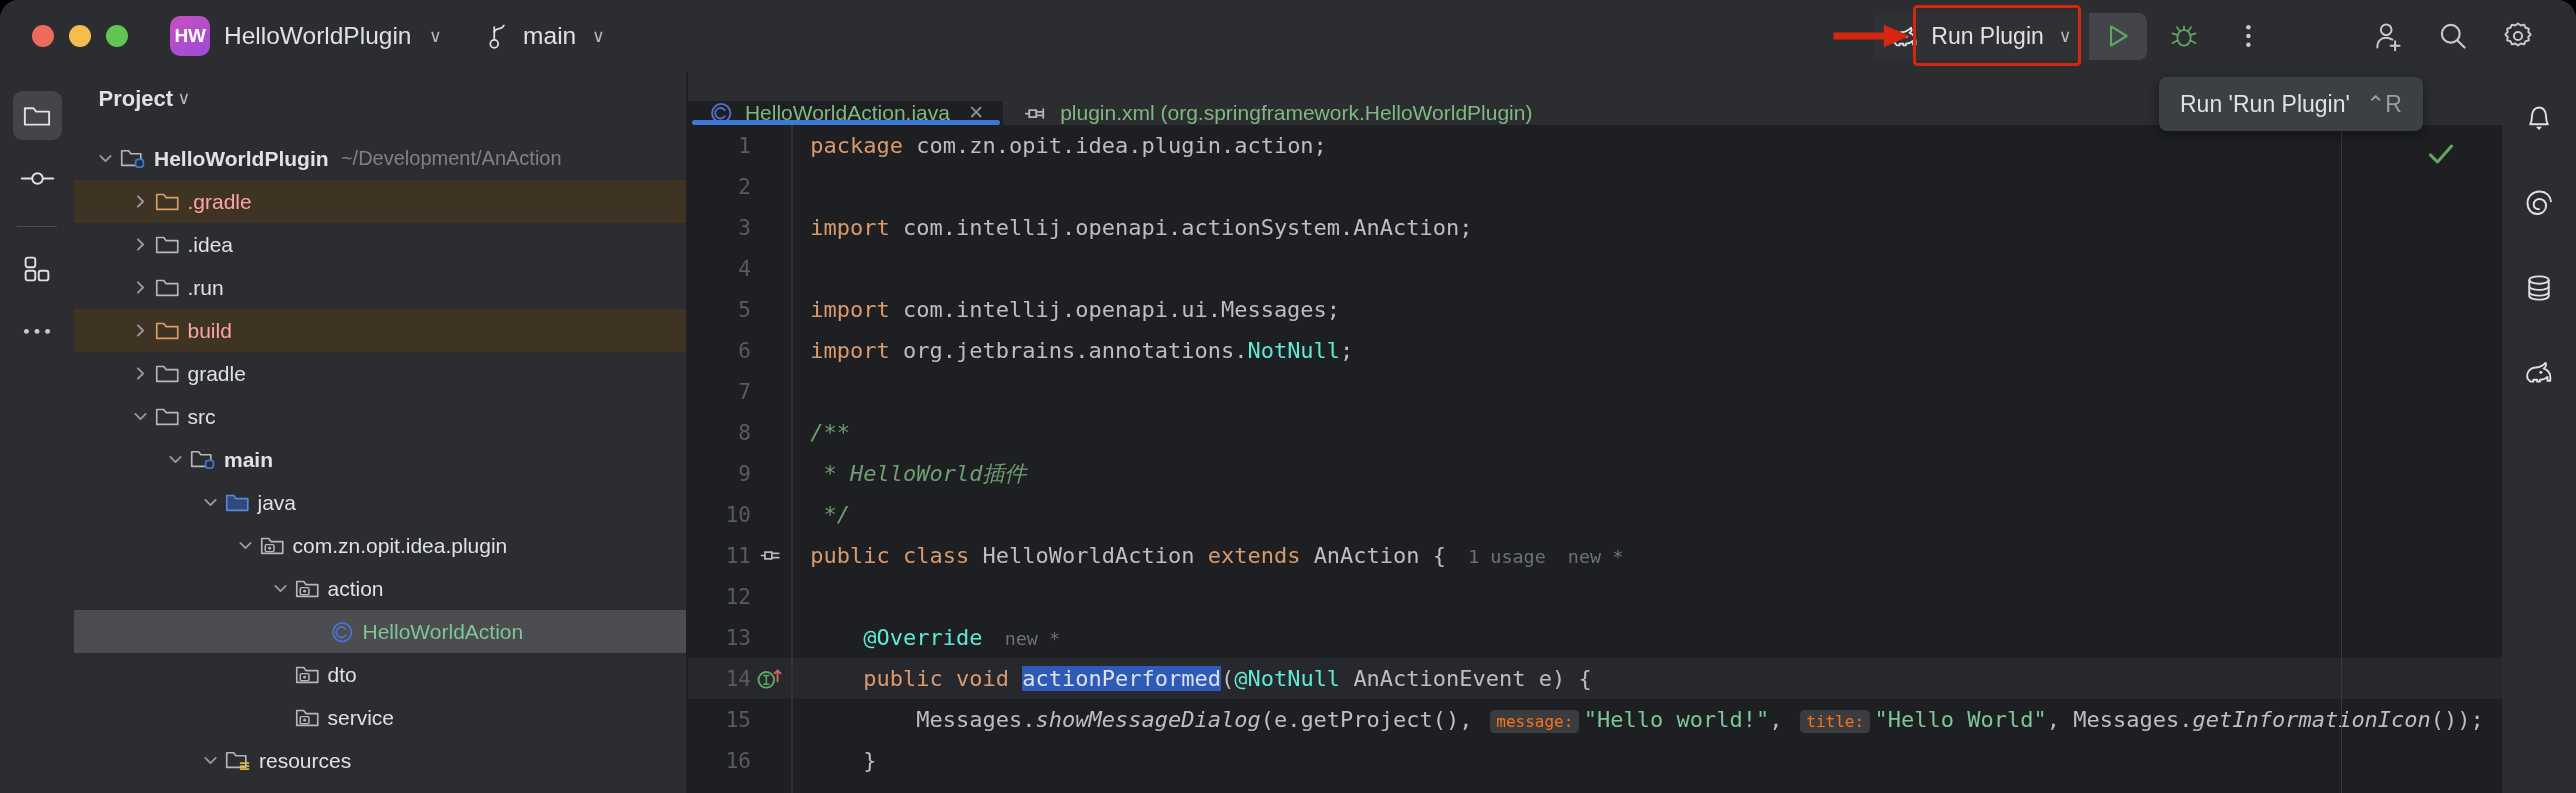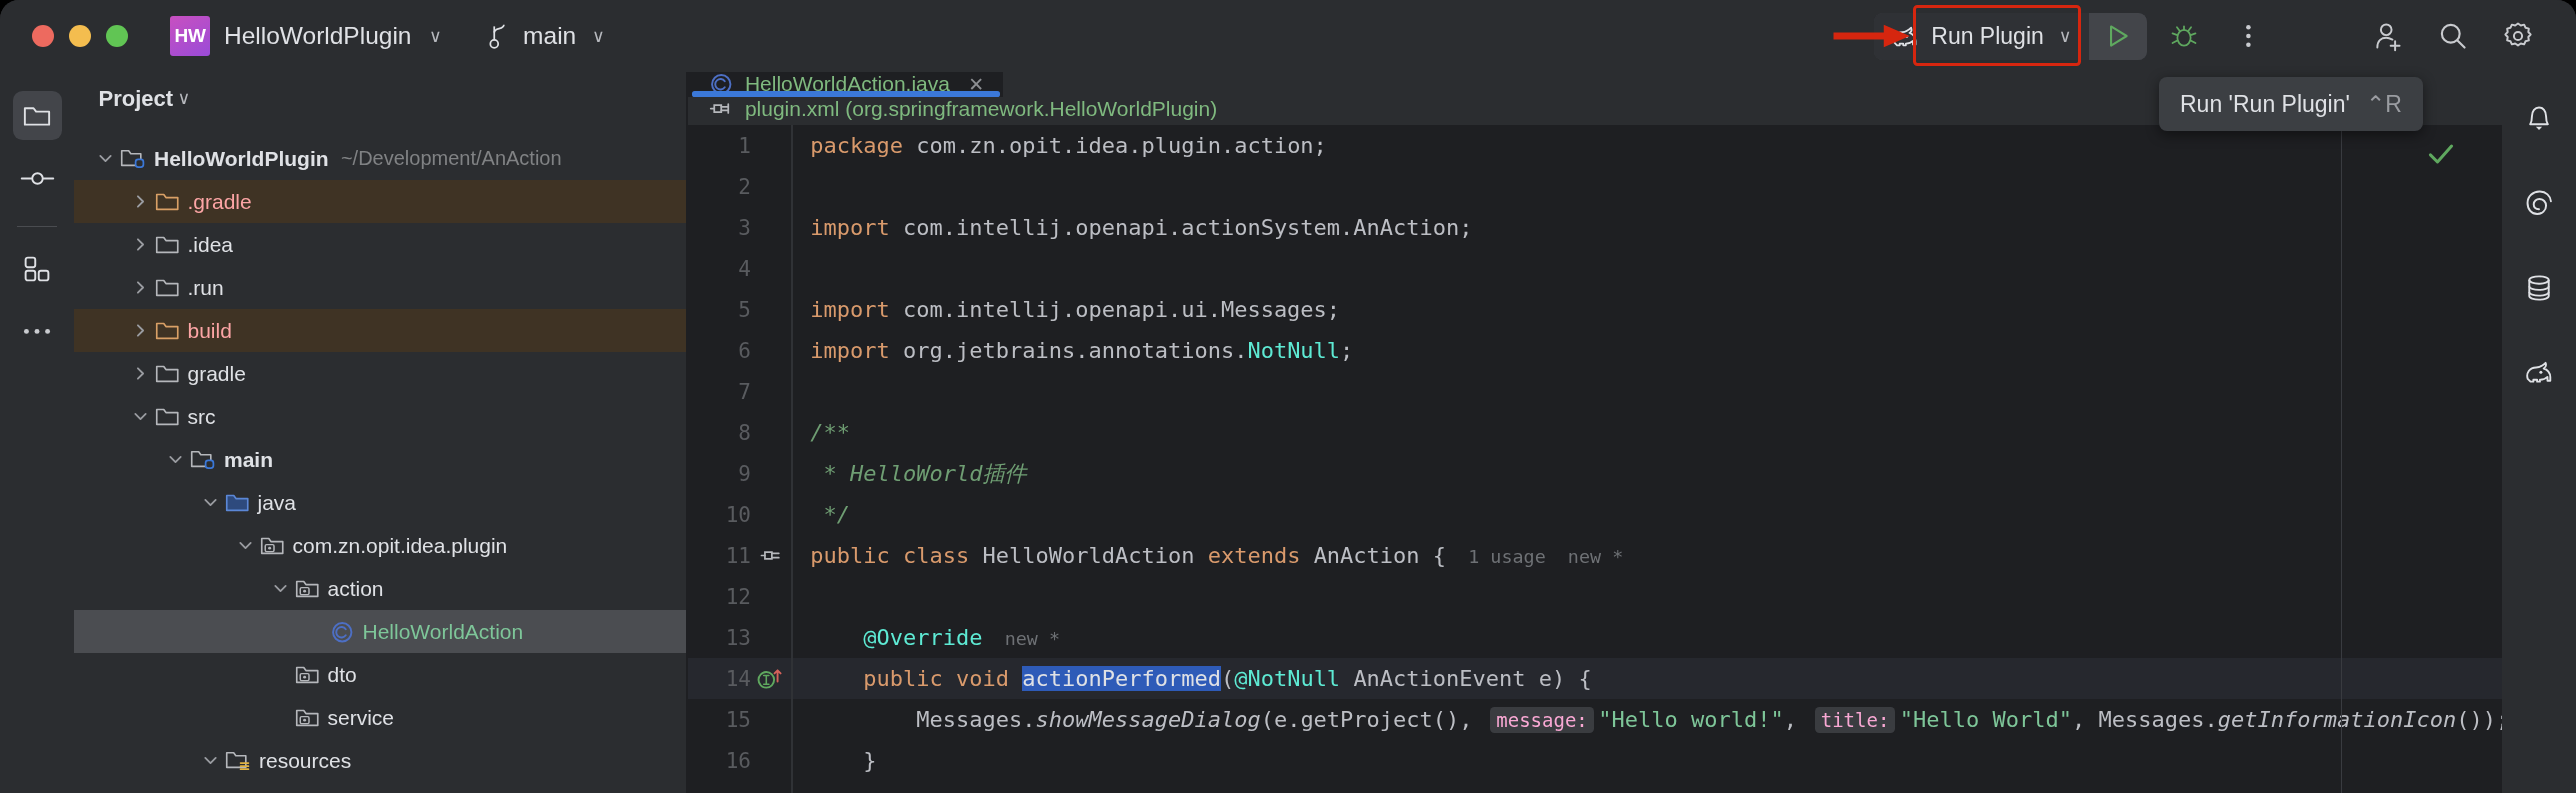--- a/index.html
+++ b/index.html
@@ -31,21 +31,21 @@
   .tl-dot { width: 22px; height: 22px; border-radius: 50%; }
   .tl-red { background: #ed6a5f; }
   .tl-yellow { background: #f4bd4f; }
   .tl-green { background: #61c554; }
 
   .proj-chip {
     display: flex; align-items: center; gap: 14px;
     margin-left: 42px;
   }
   .proj-badge {
-    width: 40px; height: 40px; border-radius: 3px;
+    width: 40px; height: 40px; border-radius: 10px;
     background: linear-gradient(150deg, #c850c0 0%, #9a4bd8 100%);
     color: #fff; font-size: 19px; font-weight: bold;
     display: flex; align-items: center; justify-content: center;
     letter-spacing: -0.4px;
   }
   .proj-name { color: #dfe1e5; font-size: 24.5px; }
   .chev { color: #b6b8bd; font-size: 17.5px; margin-left: 3.5px; }
 
   .branch-chip {
     display: flex; align-items: center; gap: 12.3px;
@@ -153,21 +153,21 @@
 
   
   .editor-area {
     position: absolute; left: 688px; top: 72px;
     width: 1815px; height: 722px;
     background: #1e1f22;
   }
   .tabbar {
     position: relative; height: 53px;
     background: #2b2d30;
-    display: flex; align-items: flex-start; flex-direction: column;
+    display: flex; align-items: flex-end;
   }
   .tab {
     display: flex; align-items: center; gap: 11.4px;
     padding: 0 19px 0 21px;
     position: relative;
   }
   .tab.active { background: #1e1f22; }
   .tab.active::after {
     content: ""; position: absolute; left: 3.5px; right: 3.5px; bottom: 0;
     height: 5.3px; background: #3b78d8; border-radius: 2.6px;
@@ -197,21 +197,21 @@
   .gicon { width: 40px; flex: 0 0 auto; display:flex; align-items:center; justify-content:center; }
   .vbar { width: 1.8px; height: 41px; background: #303236; flex: 0 0 auto; margin-right: 17.5px; }
   .ctext { color: #bcbec4; }
   .kw { color: #d99a6c; }
   .str { color: #7ec699; }
   .cmt { color: #6f9e73; font-style: italic; }
   .anno { color: #5eead4; }
   .mtd { color: #bcbec4; font-style: italic; }
   .hint { color: #6e7175; font-size: 18.4px; }
   .param-hint {
-    background: #3a3c40; color: #f9a8d4; font-size: 19px;
+    background: #3a3c40; color: #f97316; font-size: 16px;
     border-radius: 4.4px; padding: 1.8px 6.1px; margin: 0 4.4px;
     font-family: "DejaVu Sans Mono", monospace;
   }
   .sel-token { background: #2e5bb8; color: #dfe1e5; }
 
   .editor-check {
     position: absolute; right: 47px; top: 14px;
     width: 30px; height: 30px;
   }
   .editor-vline {

